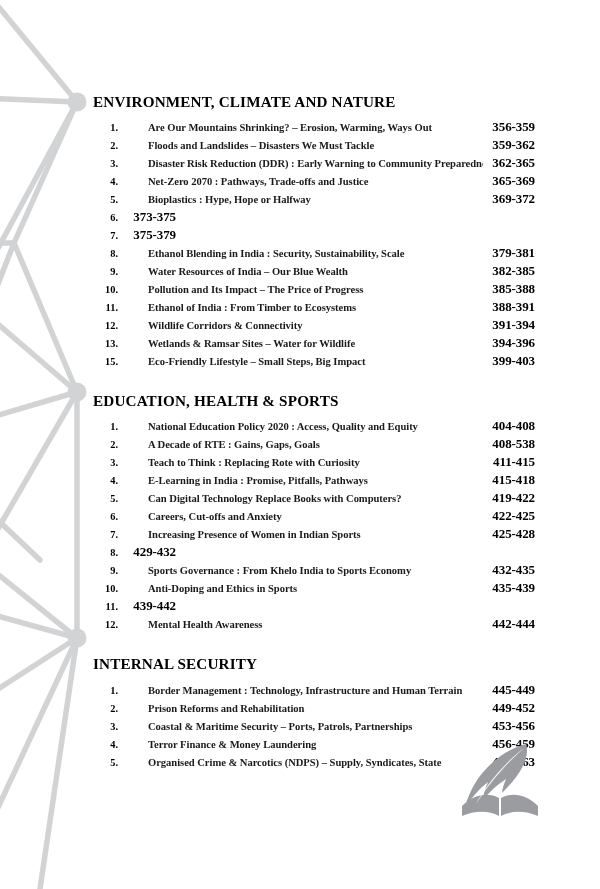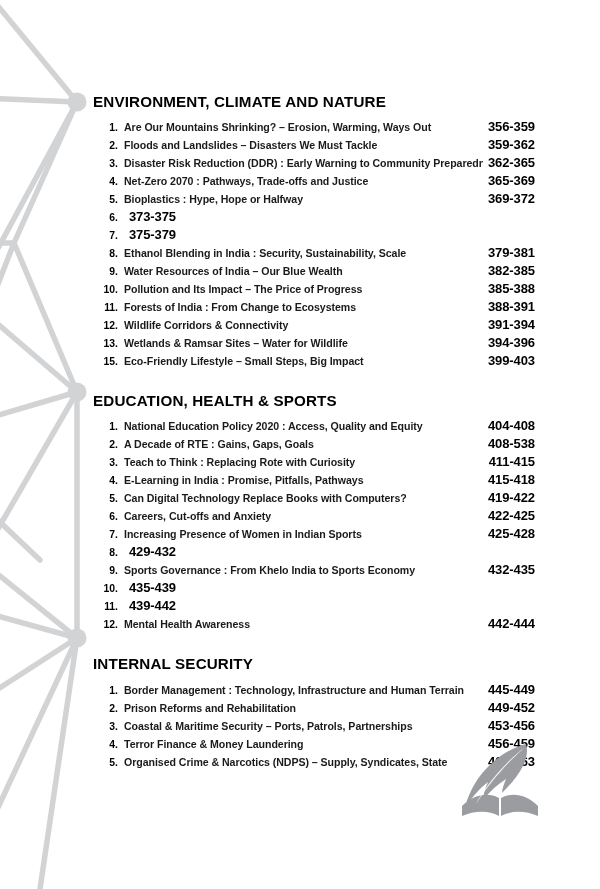--- a/index.html
+++ b/index.html
@@ -29,20 +29,21 @@
     height: 889px;
     pointer-events: none;
   }
 
   
   #content {
     position: absolute;
     left: 93px;
     top: 88px;
     width: 442px;
+    font-family: Liberation Serif, serif;
   }
 
   .section { margin-bottom: 0; }
   .section + .section { margin-top: 17px; }
 
   .section-heading {
     font-size: 15.2px;
     font-weight: bold;
     color: #000000;
     letter-spacing: 0.15px;
@@ -77,20 +78,21 @@
     padding-right: 6px;
     box-sizing: content-box;
   }
 
   .toc-title {
     flex: 1 1 auto;
     white-space: nowrap;
     overflow: hidden;
     font-weight: 600;
     letter-spacing: -0.05px;
+    margin-left: 24px;
   }
 
   .toc-pages {
     flex: 0 0 52px;
     width: 52px;
     text-align: right;
     font-weight: bold;
     font-size: 13px;
     color: #000000;
     letter-spacing: -0.1px;
@@ -189,21 +191,21 @@
             <span class="toc-title">Water Resources of India – Our Blue Wealth</span>
             <span class="toc-pages">382-385</span>
           </li>
           <li class="toc-row">
             <span class="toc-num">10.</span>
             <span class="toc-title">Pollution and Its Impact – The Price of Progress</span>
             <span class="toc-pages">385-388</span>
           </li>
           <li class="toc-row">
             <span class="toc-num">11.</span>
-            <span class="toc-title">Forests of India : From Change to Ecosystems</span>
+            <span class="toc-title">Ethanol of India : From Timber to Ecosystems</span>
             <span class="toc-pages">388-391</span>
           </li>
           <li class="toc-row">
             <span class="toc-num">12.</span>
             <span class="toc-title">Wildlife Corridors &amp; Connectivity</span>
             <span class="toc-pages">391-394</span>
           </li>
           <li class="toc-row">
             <span class="toc-num">13.</span>
             <span class="toc-title">Wetlands &amp; Ramsar Sites – Water for Wildlife</span>
@@ -258,20 +260,21 @@
             <span class="toc-num">8.</span>
             <span class="toc-pages">429-432</span>
           </li>
           <li class="toc-row">
             <span class="toc-num">9.</span>
             <span class="toc-title">Sports Governance : From Khelo India to Sports Economy</span>
             <span class="toc-pages">432-435</span>
           </li>
           <li class="toc-row">
             <span class="toc-num">10.</span>
+            <span class="toc-title">Anti-Doping and Ethics in Sports</span>
             <span class="toc-pages">435-439</span>
           </li>
           <li class="toc-row">
             <span class="toc-num">11.</span>
             <span class="toc-pages">439-442</span>
           </li>
           <li class="toc-row">
             <span class="toc-num">12.</span>
             <span class="toc-title">Mental Health Awareness</span>
             <span class="toc-pages">442-444</span>

